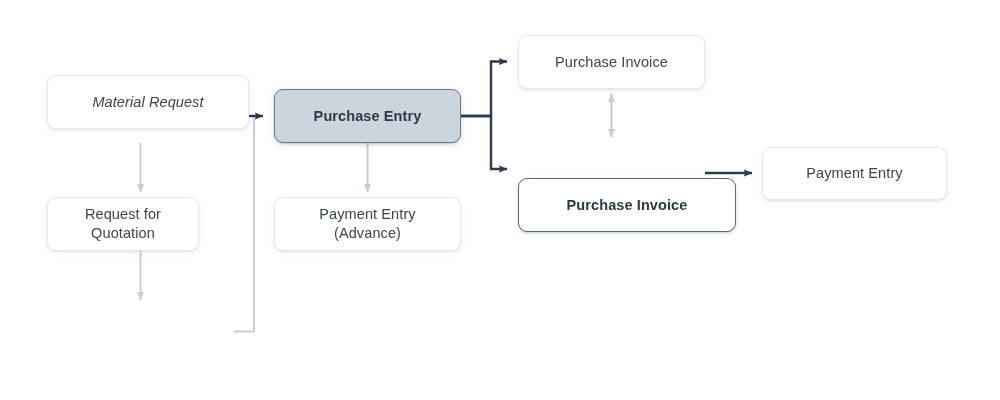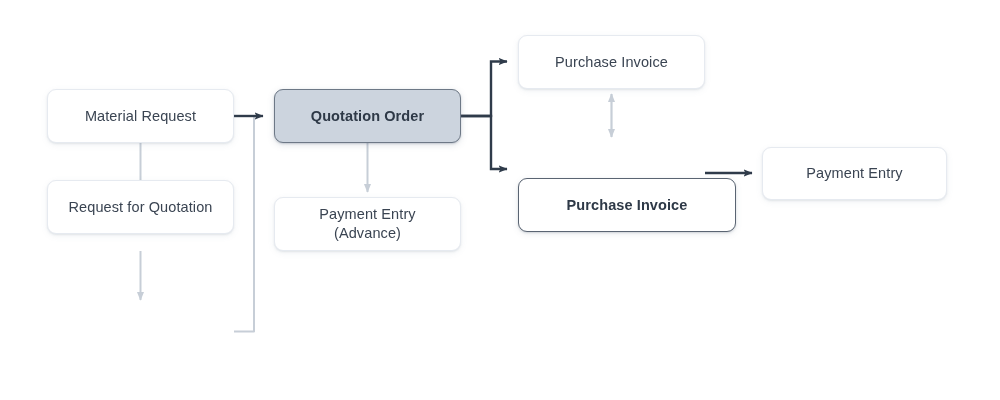--- a/index.html
+++ b/index.html
@@ -109,31 +109,31 @@
 
     <path d="M461,116 L491,116 L491,61.5 L507,61.5" fill="none" stroke="#2f3b4a" stroke-width="2.4" stroke-linejoin="miter" marker-end="url(#arrow-dark)"></path>
 
     <path d="M461,116 L491,116 L491,169 L507,169" fill="none" stroke="#2f3b4a" stroke-width="2.4" stroke-linejoin="miter" marker-end="url(#arrow-dark)"></path>
 
     <path d="M611.5,137 L611.5,94" fill="none" stroke="#c7ced7" stroke-width="2.2" marker-end="url(#arrow-light)" marker-start="url(#arrow-light-start)"></path>
 
     <path d="M705,173 L752,173" fill="none" stroke="#2f3b4a" stroke-width="2.4" marker-end="url(#arrow-dark)"></path>
   </svg>
 
-  <div class="node" style="left:47px; top:89px; width:187px; height:54px;">
+  <div class="node" style="left:47px; top:75px; width:202px; height:54px;font-style:italic;">
     <span class="node-label">Material Request</span>
   </div>
 
-  <div class="node" style="left:47px; top:180px; width:187px; height:54px;">
+  <div class="node" style="left:47px; top:197px; width:152px; height:54px;">
     <span class="node-label">Request for Quotation</span>
   </div>
 
 
   <div class="node is-active" style="left:274px; top:89px; width:187px; height:54px;">
-    <span class="node-label">Quotation Order</span>
+    <span class="node-label">Purchase Entry</span>
   </div>
 
   <div class="node" style="left:274px; top:197px; width:187px; height:54px;">
     <span class="node-label">Payment Entry
 (Advance)</span>
   </div>
 
   <div class="node" style="left:518px; top:35px; width:187px; height:54px;">
     <span class="node-label">Purchase Invoice</span>
   </div>

